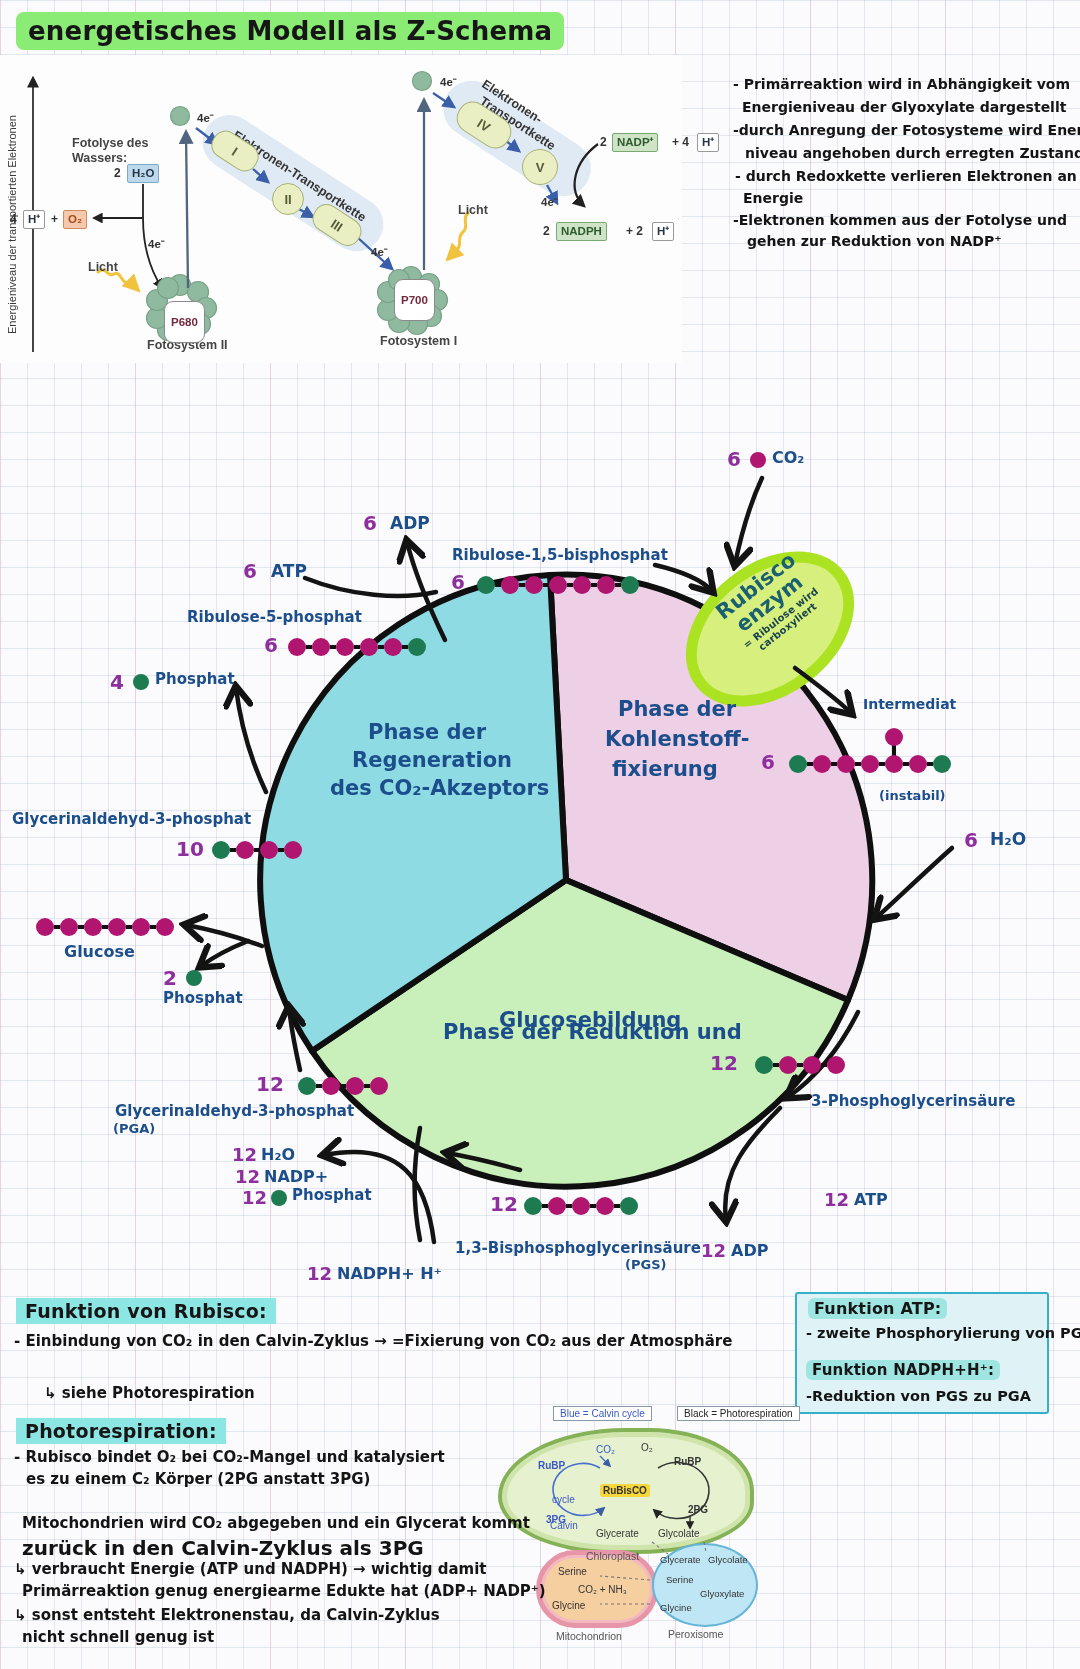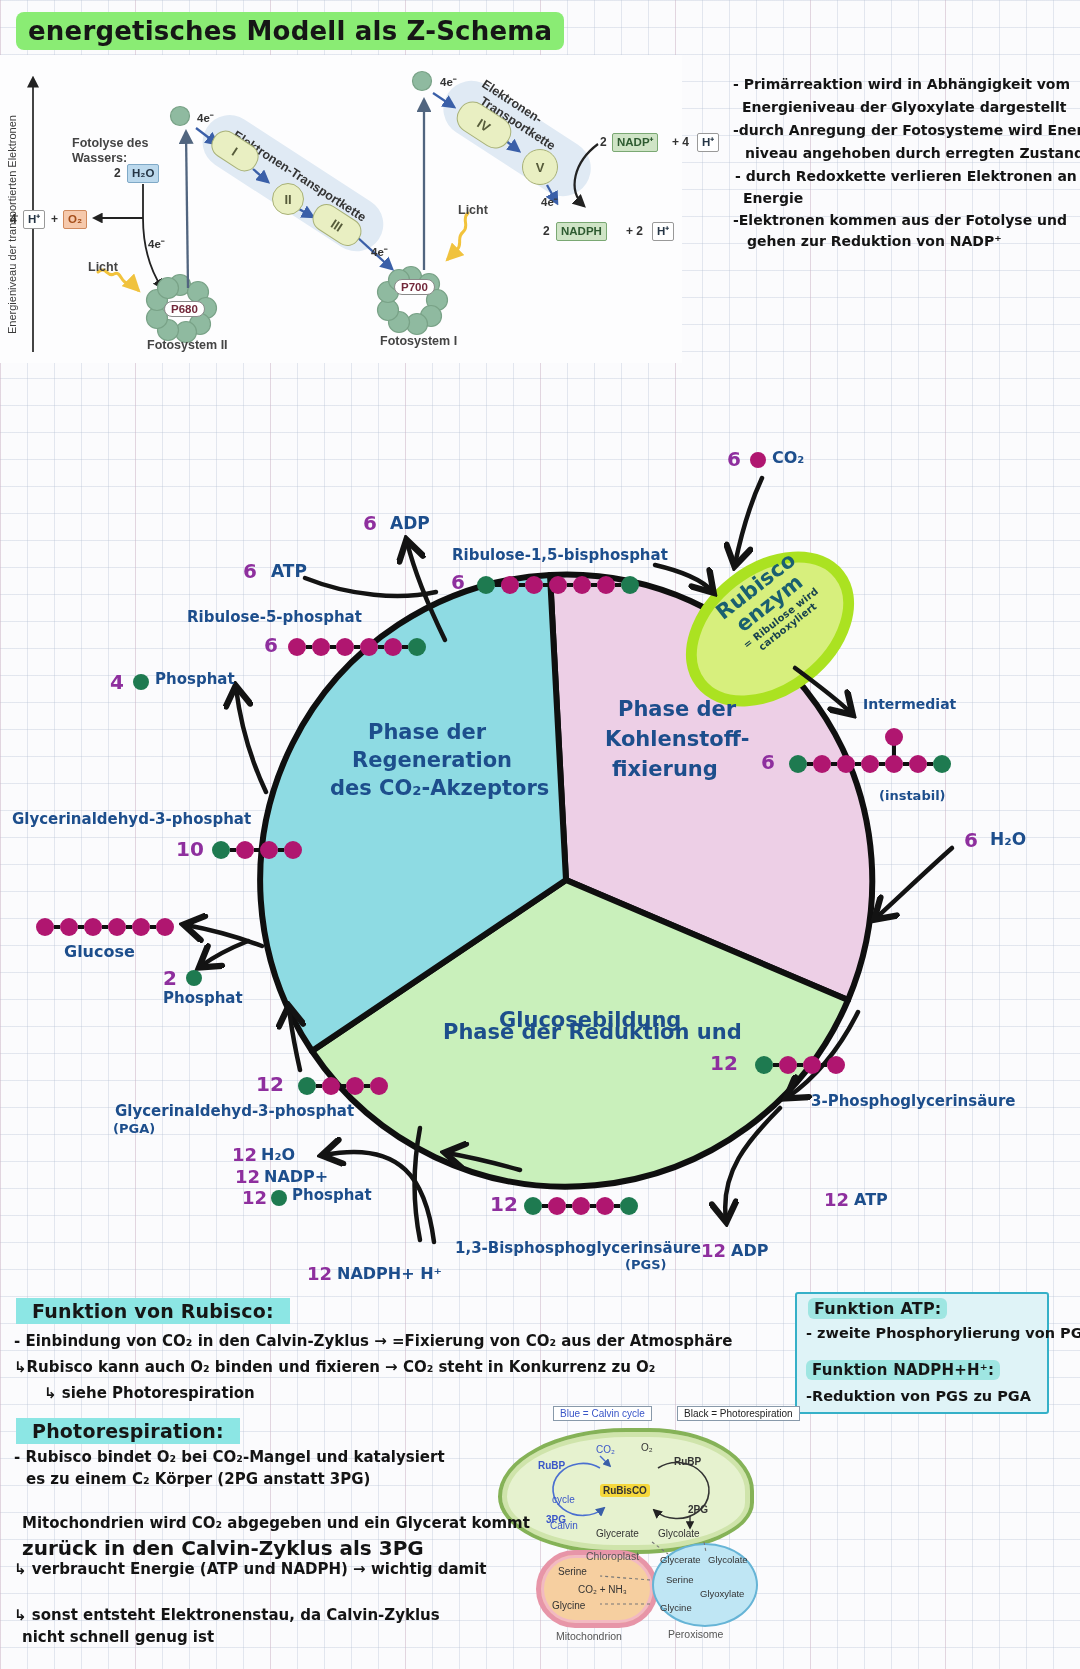--- a/index.html
+++ b/index.html
@@ -9,30 +9,30 @@
       linear-gradient(to right, rgba(225,170,185,.28) 1px, transparent 1px),
       linear-gradient(to right, rgba(185,195,215,.38) 1px, transparent 1px),
       linear-gradient(to bottom, rgba(185,195,215,.38) 1px, transparent 1px);
     background-size:135px 100%, 27px 27px, 27px 27px;
     font-family:"DejaVu Sans",sans-serif;}
   .abs{position:absolute}
   .hw{font-weight:bold;letter-spacing:.2px;white-space:nowrap}
   .ink{color:#161616}
   .print{font-family:"Liberation Sans",sans-serif;white-space:nowrap}
   .hlg{background:#8aec74;border-radius:8px;padding:4px 12px;display:inline-block}
-  .hlc{background:#8ce6e4;border-radius:0;padding:2px 16px;display:inline-block}
+  .hlc{background:#8ce6e4;border-radius:0;padding:2px 9px;display:inline-block}
   .hlc2{background:#9fe6e2;border-radius:6px;padding:1px 6px;display:inline-block}
   svg{position:absolute;left:0;top:0}
   .z1{z-index:1}.z2{z-index:2}
   .chembox{position:absolute;z-index:2;border:1px solid #999;padding:0 4px;height:17px;line-height:17px;
     font-family:"Liberation Sans",sans-serif;font-size:11.5px;font-weight:bold;color:#253545;background:#fff;border-radius:2px}
   .cpill{position:absolute;z-index:2;border:1.5px solid #a8b177;background:#e9efc2;color:#565b3a;
     font:bold 13px "Liberation Sans",sans-serif;display:flex;align-items:center;justify-content:center}
   .ppill{position:absolute;z-index:3;background:#fff;border:1.4px solid #8a8a8a;border-radius:9px;
-    color:#73293b;font:bold 11.5px "Liberation Sans",sans-serif;padding:1px 6px;white-space:nowrap}
+    color:#73293b;font:bold 11.5px "Liberation Sans",sans-serif;padding:14px 6px;white-space:nowrap}
   .mol{display:flex;align-items:center;position:absolute;z-index:2}
   .mlink{width:6px;height:3.5px;background:#101010;flex:none}
   .dotwrap{position:relative;width:18px;height:18px;flex:none}
   .mdot{position:absolute;left:0;top:0;width:18px;height:18px;border-radius:50%}
   .dotwrap.branched::before{content:"";position:absolute;left:7px;top:-10px;width:4px;height:11px;background:#101010}
   .mbranch{position:absolute;left:0;top:-27px;width:18px;height:18px;border-radius:50%}
   .idot{display:inline-block;width:16px;height:16px;border-radius:50%;vertical-align:-2px}
   .num{font-size:20px;font-weight:bold;color:#8e2f9e;z-index:2;position:absolute;white-space:nowrap}
   .lbl{font-size:15px;font-weight:bold;color:#1d4e8c;z-index:2;position:absolute;white-space:nowrap}
   .phase{font-size:21px;font-weight:bold;color:#1d4e8c;z-index:2;position:absolute;white-space:nowrap}
@@ -473,41 +473,41 @@
     <div class="hw" style="font-size:21px;color:#1a6070;line-height:22px">Rubisco</div>
     <div class="hw" style="font-size:21px;color:#1a6070;line-height:22px">enzym</div>
     <div class="hw" style="font-size:10px;color:#17414d;line-height:11px;margin-top:2px">= Ribulose wird</div>
     <div class="hw" style="font-size:10px;color:#17414d;line-height:11px">carboxyliert</div>
   </div>
 
   <div class="abs z2" style="left:16px;top:1298px">
     <span class="hlc hw ink" style="font-size:19px">Funktion von Rubisco:</span>
   </div>
   <div class="note" style="left:14px;top:1332px;font-size:15px">- Einbindung von CO₂ in den Calvin-Zyklus → =Fixierung von CO₂ aus der Atmosphäre</div>
-  <div class="note" style="left:14px;top:1358px;font-size:15px">↳Rubisco kann auch O₂ binden und fixieren → CO₂ steht in Konkurrenz zu O₂</div>
   <div class="note" style="left:44px;top:1384px;font-size:15px">↳ siehe Photorespiration</div>
 
   <div class="abs z1" style="left:795px;top:1292px;width:250px;height:118px;background:#dff3f7;border:2.5px solid #35b0c8;border-radius:3px"></div>
   <div class="abs z2" style="left:808px;top:1298px">
     <span class="hlc2 hw ink" style="font-size:16px">Funktion  ATP:</span>
   </div>
   <div class="note" style="left:806px;top:1325px;font-size:14.5px">- zweite Phosphorylierung von PGS</div>
   <div class="abs z2" style="left:806px;top:1360px">
     <span class="hlc2 hw ink" style="font-size:15px">Funktion NADPH+H⁺:</span>
   </div>
   <div class="note" style="left:806px;top:1388px;font-size:14.5px">-Reduktion von PGS zu PGA</div>
 
   <div class="abs z2" style="left:16px;top:1418px">
     <span class="hlc hw ink" style="font-size:19px">Photorespiration:</span>
   </div>
   <div class="note" style="left:14px;top:1448px;font-size:15px">- Rubisco bindet O₂ bei CO₂-Mangel und katalysiert</div>
   <div class="note" style="left:26px;top:1470px;font-size:15px">es zu einem C₂ Körper (2PG anstatt 3PG)</div>
   <div class="note" style="left:22px;top:1514px;font-size:15px">Mitochondrien wird CO₂ abgegeben und ein Glycerat kommt</div>
   <div class="note" style="left:22px;top:1536px;font-size:20px">zurück in den Calvin-Zyklus als 3PG</div>
   <div class="note" style="left:14px;top:1560px;font-size:15px">↳ verbraucht Energie (ATP und NADPH) → wichtig damit</div>
+  <div class="note" style="left:22px;top:1582px;font-size:15px">Primärreaktion genug energiearme Edukte hat (ADP+ NADP⁺)</div>
   <div class="note" style="left:14px;top:1606px;font-size:15px">↳ sonst entsteht Elektronenstau, da Calvin-Zyklus</div>
   <div class="note" style="left:22px;top:1628px;font-size:15px">nicht schnell genug ist</div>
 
   <div class="abs z2 print" style="left:553px;top:1406px;border:1px solid #8899aa;background:#fff;font-size:10px;padding:1px 6px;color:#3a56c8">Blue = Calvin cycle</div>
   <div class="abs z2 print" style="left:677px;top:1406px;border:1px solid #8899aa;background:#fff;font-size:10px;padding:1px 6px;color:#222">Black = Photorespiration</div>
 
   <div class="orglbl orgblue" style="left:538px;top:1460px;font-weight:bold">RuBP</div>
   <div class="orglbl orgblue" style="left:596px;top:1444px">CO₂</div>
   <div class="orglbl" style="left:641px;top:1442px">O₂</div>
   <div class="orglbl" style="left:674px;top:1456px;font-weight:bold">RuBP</div>

